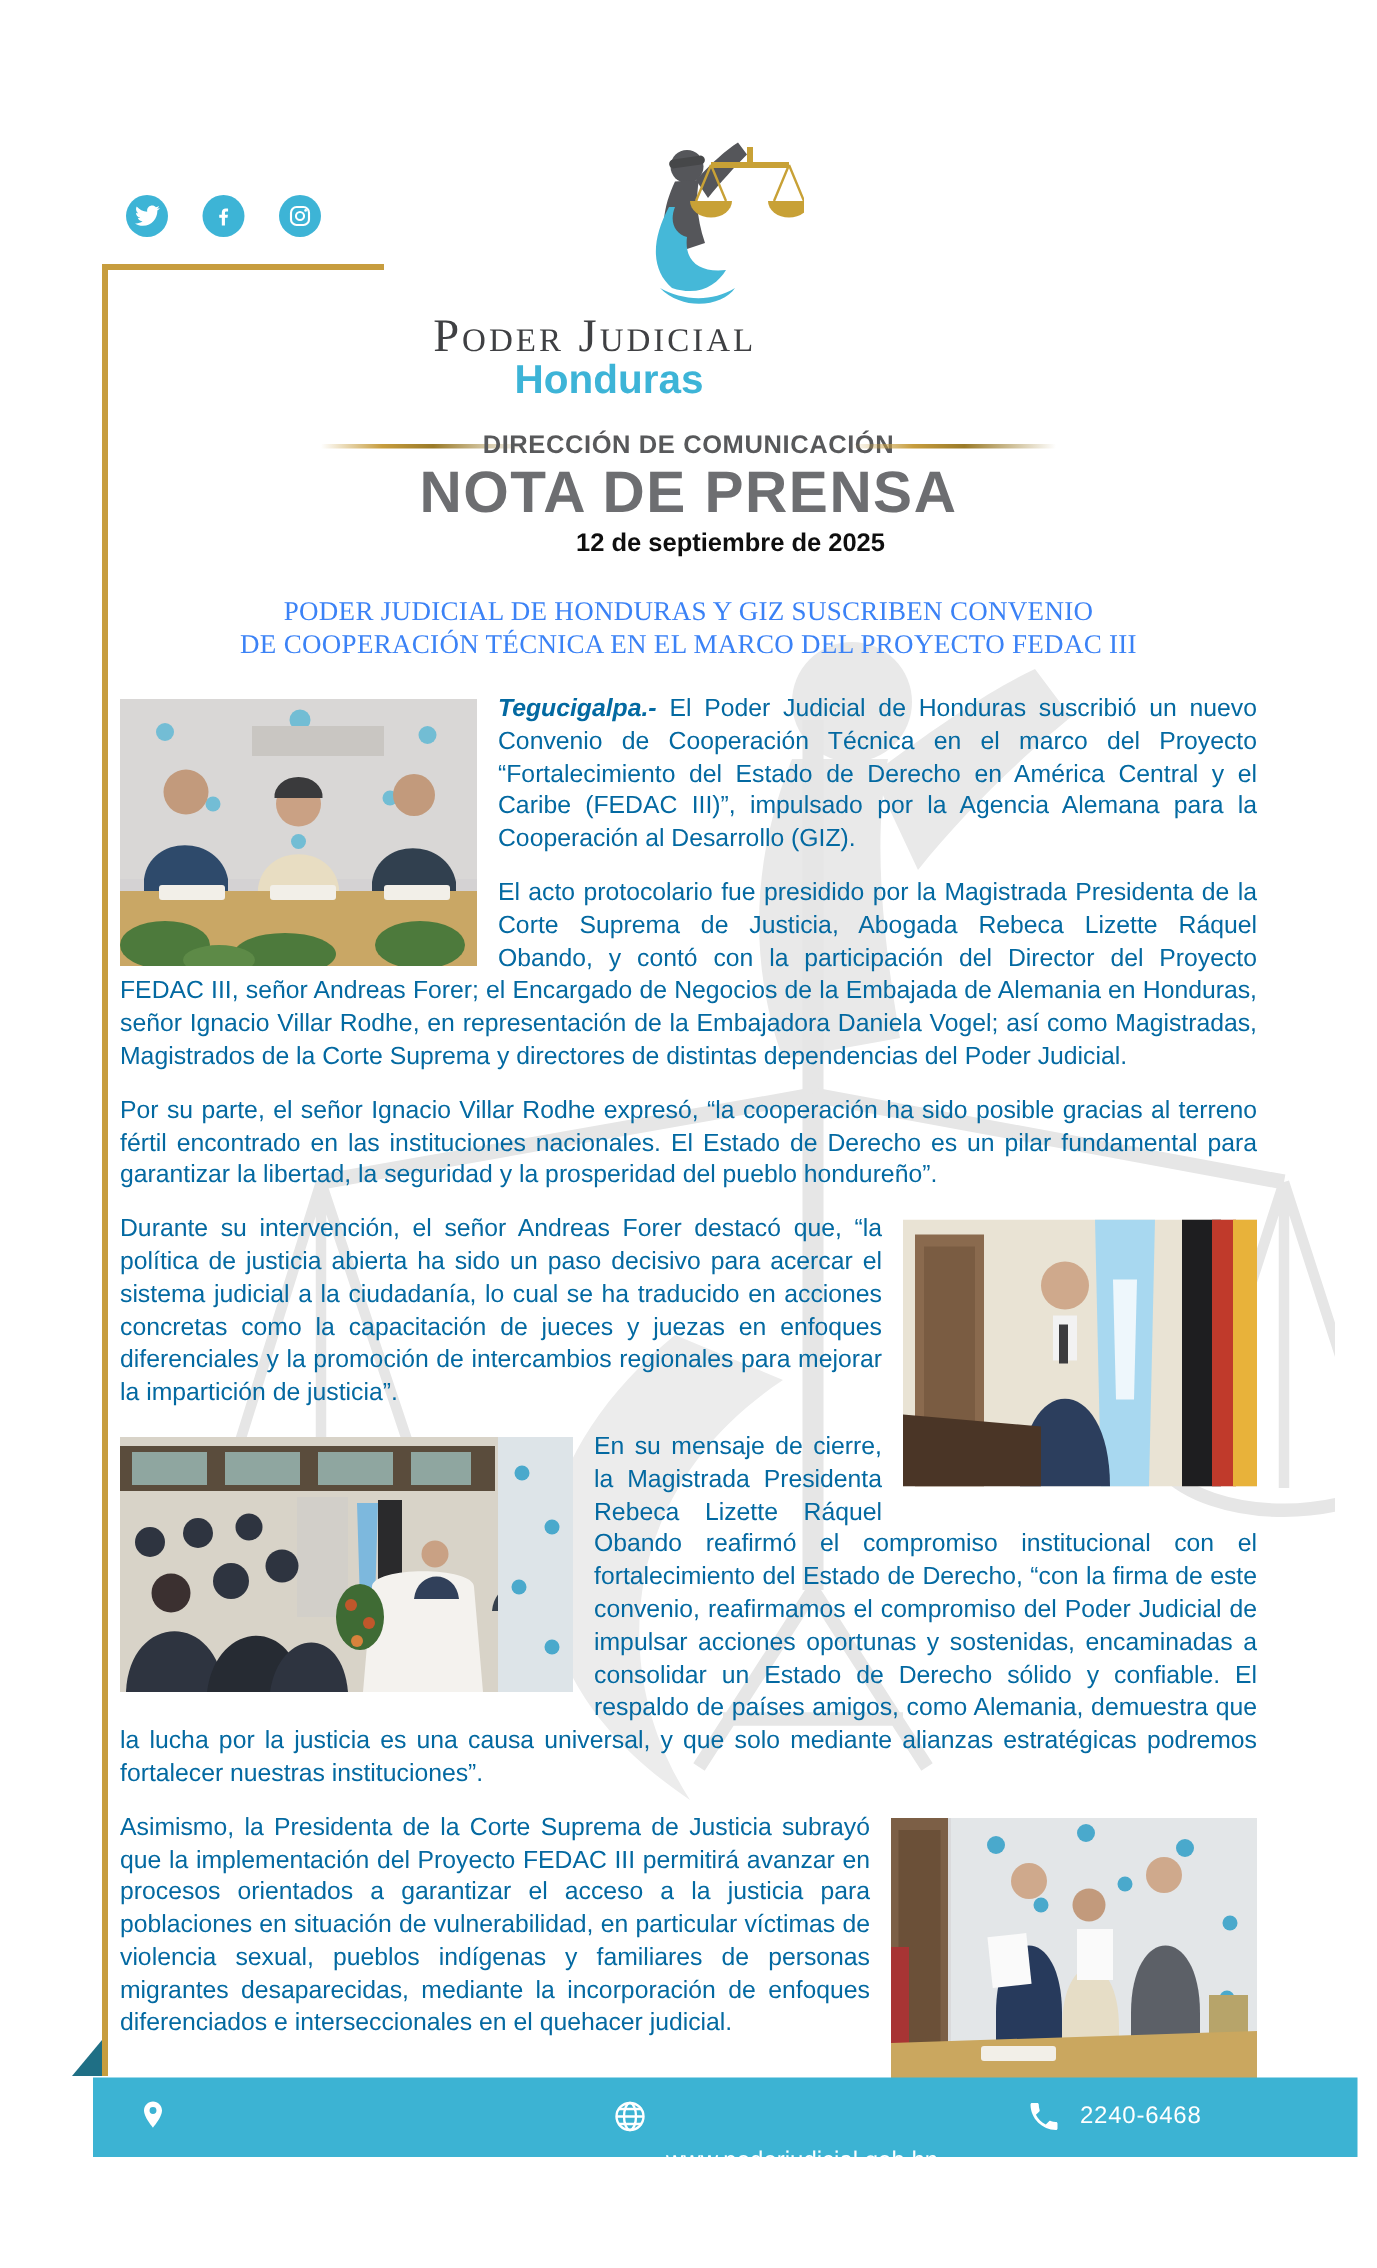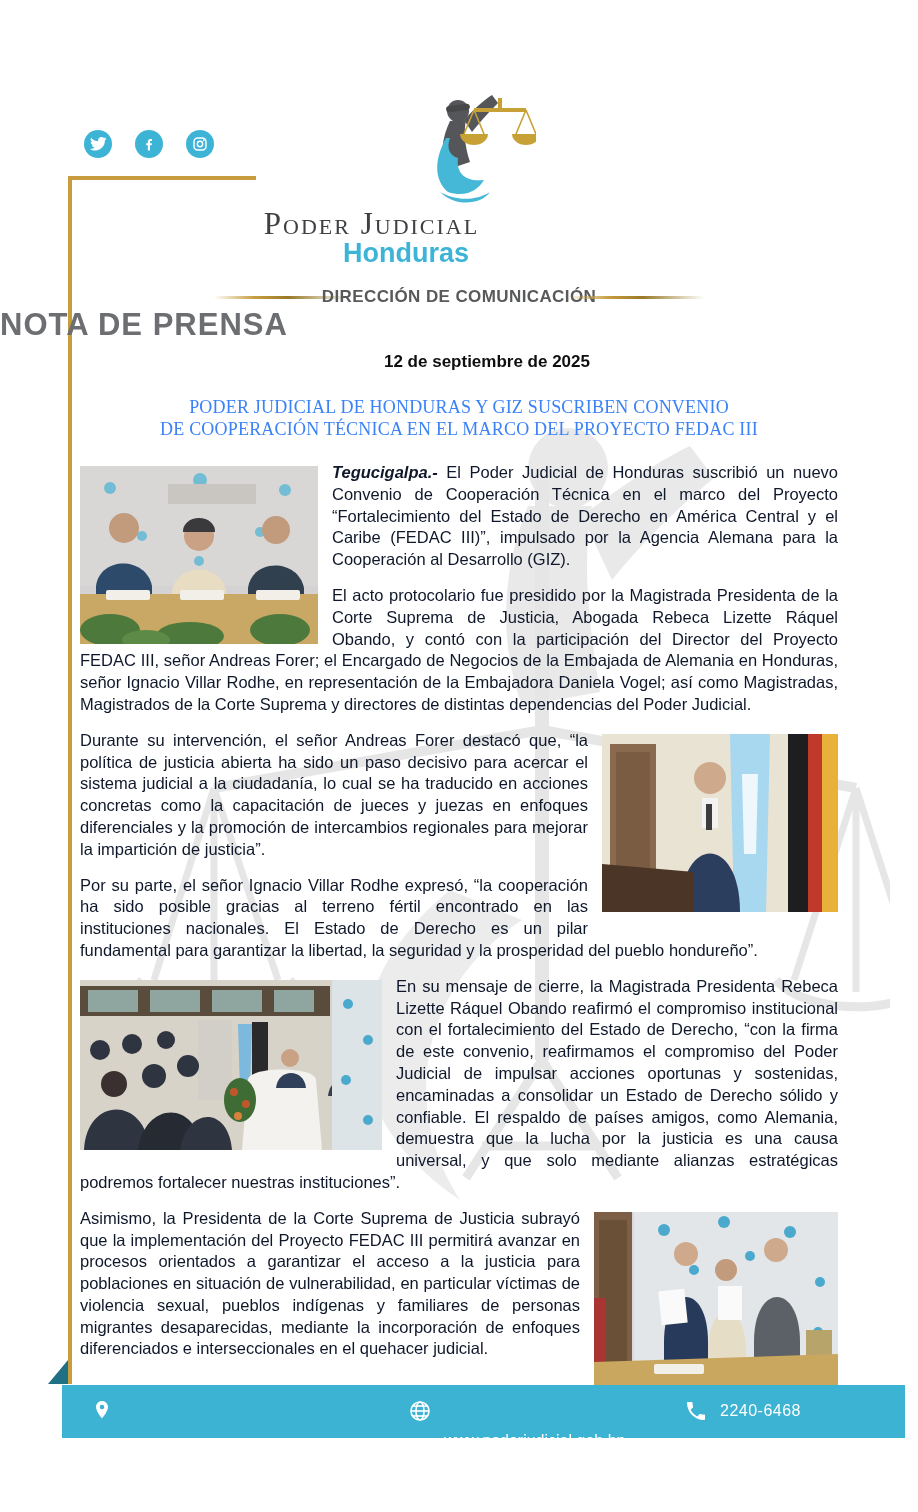--- a/index.html
+++ b/index.html
@@ -18,43 +18,43 @@
   
   .social{position:absolute;left:84px;top:130px;display:flex;gap:23px;z-index:4;}
   .soc{width:28px;height:28px;border-radius:50%;background:#3db4d6;display:flex;
        align-items:center;justify-content:center;}
   .soc svg{width:18px;height:18px;}
 
   
   .logo-fig{position:absolute;left:408px;top:90px;width:128px;height:122px;z-index:4;}
   .logo-name{position:absolute;left:0;top:206px;width:743px;text-align:center;z-index:4;
              font-family:"Liberation Serif",serif;font-variant:small-caps;font-size:31px;
-             color:#3f4043;letter-spacing:2px;}
+             color:#3f4043;letter-spacing:2px;padding-left:25px;}
   .logo-country{position:absolute;left:0;top:238px;width:812px;text-align:center;z-index:4;
                 font-size:27px;font-weight:bold;color:#3db4d7;}
 
   
   .dept{position:absolute;left:0;top:287px;width:918px;text-align:center;z-index:4;
         font-size:17px;font-weight:bold;color:#58595b;letter-spacing:.4px;}
   .rule{position:absolute;top:296px;width:136px;height:3px;z-index:4;
         background:linear-gradient(90deg,rgba(199,157,62,0),#c79d3e 30%,#9a7a28 55%,rgba(199,157,62,0));}
   .rule-l{left:214px;} .rule-r{left:568px;}
-  .doc-type{position:absolute;left:0;top:307px;width:918px;text-align:left;z-index:4;
-            font-size:31px;font-weight:bold;color:#6d6e71;letter-spacing:1px;}
+  .doc-type{position:absolute;left:0;top:307px;width:918px;text-align:center;z-index:4;
+            font-size:39px;font-weight:bold;color:#6d6e71;letter-spacing:1px;}
   .date{position:absolute;left:0;top:352px;width:918px;text-align:center;z-index:4;
         font-size:17px;font-weight:bold;color:#0f0f0f;margin-left:28px;}
 
   
   .headline{position:absolute;left:0;top:396px;width:918px;text-align:center;z-index:4;
             font-family:"Liberation Serif",serif;font-size:18px;color:#3b82f6;
             line-height:22px;letter-spacing:.2px;}
 
   
   .article{position:absolute;left:80px;top:462px;width:758px;z-index:2;
-           font-size:16.5px;line-height:21.8px;color:#0f172a;text-align:justify;}
+           font-size:16.5px;line-height:21.8px;color:#0369a1;text-align:justify;}
   .article p{margin:0 0 14px 0;}
   .lead{font-weight:bold;font-style:italic;}
   .ph{display:block;}
   .ph svg{display:block;}
   .ph-l{float:left;margin:4px 14px 6px 0;}
   .ph-r{float:right;margin:4px 0 8px 14px;}
 
   
   .footer{position:absolute;left:62px;top:1385px;width:843px;height:53px;background:#3cb3d3;
           z-index:4;color:#ffffff;}
@@ -173,42 +173,42 @@
             <ellipse cx="200" cy="164" rx="30" ry="16"></ellipse>
               <ellipse cx="66" cy="174" rx="24" ry="10" fill="#5d8a47"></ellipse>
           </g>
         </svg>
       </span>
       <span class="lead">Tegucigalpa.-</span><span> El Poder Judicial de Honduras suscribió un nuevo Convenio de Cooperación Técnica en el marco del Proyecto “Fortalecimiento del Estado de Derecho en América Central y el Caribe (FEDAC III)”, impulsado por la Agencia Alemana para la Cooperación al Desarrollo (GIZ).</span>
     </p>
 
     <p>El acto protocolario fue presidido por la Magistrada Presidenta de la Corte Suprema de Justicia, Abogada Rebeca Lizette Ráquel Obando, y contó con la participación del Director del Proyecto FEDAC III, señor Andreas Forer; el Encargado de Negocios de la Embajada de Alemania en Honduras, señor Ignacio Villar Rodhe, en representación de la Embajadora Daniela Vogel; así como Magistradas, Magistrados de la Corte Suprema y directores de distintas dependencias del Poder Judicial.</p>
 
+    <p>Por su parte, el señor Ignacio Villar Rodhe expresó, “la cooperación ha sido posible gracias al terreno fértil encontrado en las instituciones nacionales. El Estado de Derecho es un pilar fundamental para garantizar la libertad, la seguridad y la prosperidad del pueblo hondureño”.</p>
+
     <p>
       <span class="ph ph-r">
         <svg width="236" height="178" viewBox="0 0 236 178">
           <rect width="236" height="178" fill="#e9e3d4"></rect>
           <rect x="8" y="10" width="46" height="168" fill="#8a6a4e"></rect>
           <rect x="14" y="18" width="34" height="152" fill="#7a5c42"></rect>
           <path d="M128,0 L168,0 L164,178 L132,178 Z" fill="#a8d8f0"></path>
           <path d="M140,40 L156,40 L154,120 L142,120 Z" fill="#eef7fc"></path>
           <rect x="186" y="0" width="26" height="178" fill="#1e1e20"></rect>
           <rect x="206" y="0" width="16" height="178" fill="#c03a2b"></rect>
           <rect x="220" y="0" width="16" height="178" fill="#e8b23a"></rect>
           <circle cx="108" cy="44" r="16" fill="#cfa98c"></circle>
           <path d="M78,178 C78,100 138,100 138,178 Z" fill="#2c3e5d"></path>
           <rect x="100" y="64" width="16" height="30" fill="#f2f2f2"></rect>
           <rect x="104" y="70" width="6" height="26" fill="#3c3c3e"></rect>
           <path d="M0,130 L92,138 L92,178 L0,178 Z" fill="#4a3526"></path>
         </svg>
       </span>
       <span>Durante su intervención, el señor Andreas Forer destacó que, “la política de justicia abierta ha sido un paso decisivo para acercar el sistema judicial a la ciudadanía, lo cual se ha traducido en acciones concretas como la capacitación de jueces y juezas en enfoques diferenciales y la promoción de intercambios regionales para mejorar la impartición de justicia”.</span>
     </p>
-
-    <p>Por su parte, el señor Ignacio Villar Rodhe expresó, “la cooperación ha sido posible gracias al terreno fértil encontrado en las instituciones nacionales. El Estado de Derecho es un pilar fundamental para garantizar la libertad, la seguridad y la prosperidad del pueblo hondureño”.</p>
 
     <p>
       <span class="ph ph-l">
         <svg width="302" height="170" viewBox="0 0 302 170">
           <rect width="302" height="170" fill="#d8d3c8"></rect>
           <rect x="0" y="6" width="250" height="30" fill="#5a4c3c"></rect>
           <rect x="8" y="10" width="50" height="22" fill="#8fa6a0"></rect>
             <rect x="70" y="10" width="50" height="22" fill="#8fa6a0"></rect>
           <rect x="132" y="10" width="50" height="22" fill="#8fa6a0"></rect>
             <rect x="194" y="10" width="40" height="22" fill="#8fa6a0"></rect>

